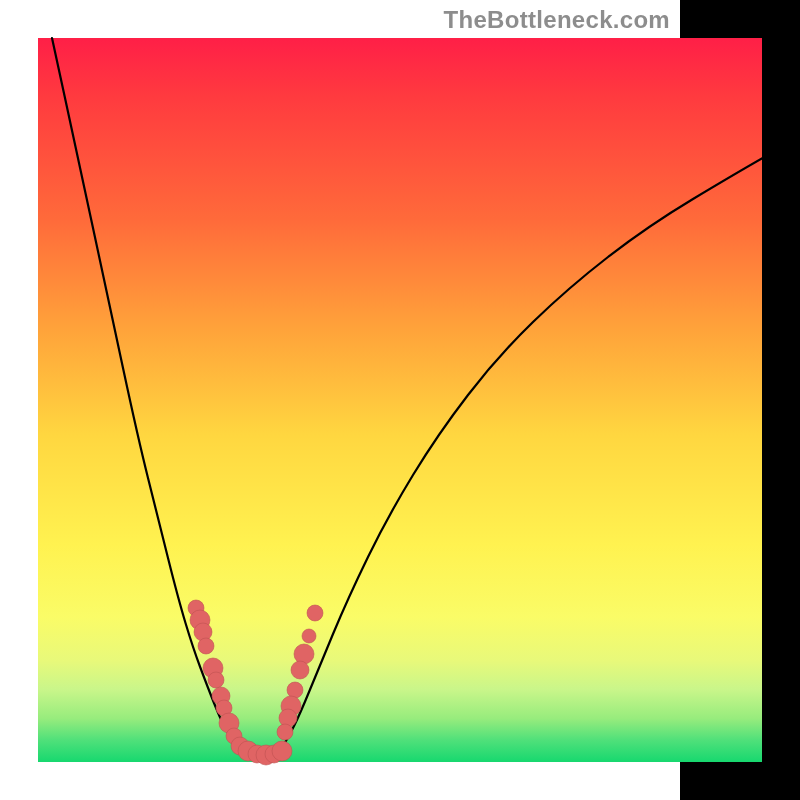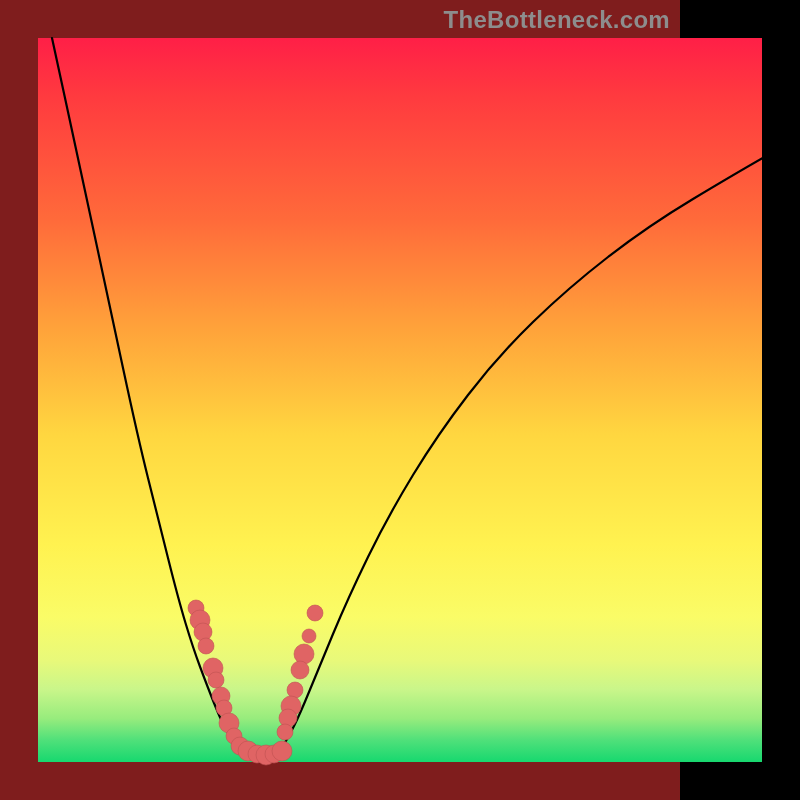--- a/index.html
+++ b/index.html
@@ -9,21 +9,21 @@
     height: 800px;
     background: #000;
     overflow: hidden;
   }
   .frame {
     position: absolute;
     left: 0;
     top: 0;
     width: 680px;
     height: 800px;
-    background: #7f1d1d;
+    background: #ffffff;
   }
   .plot-area {
     position: absolute;
     left: 38px;
     top: 38px;
     width: 724px;
     height: 724px;
     
     background: linear-gradient(
       to bottom,

